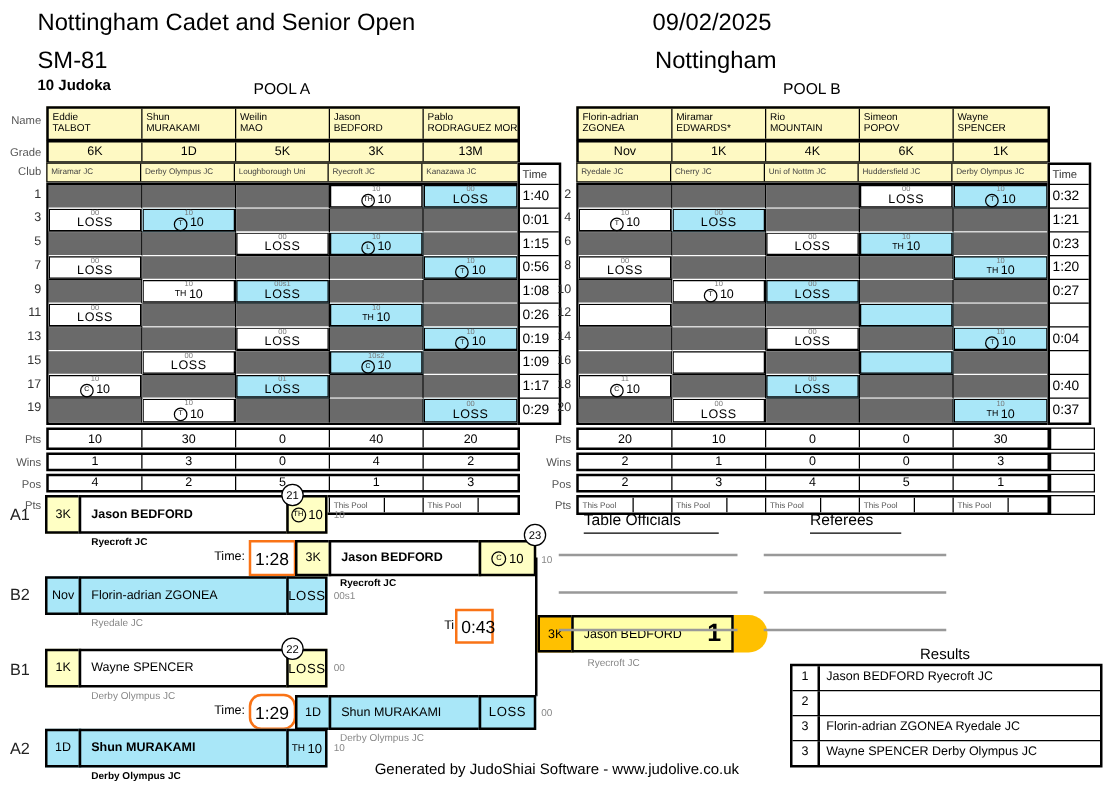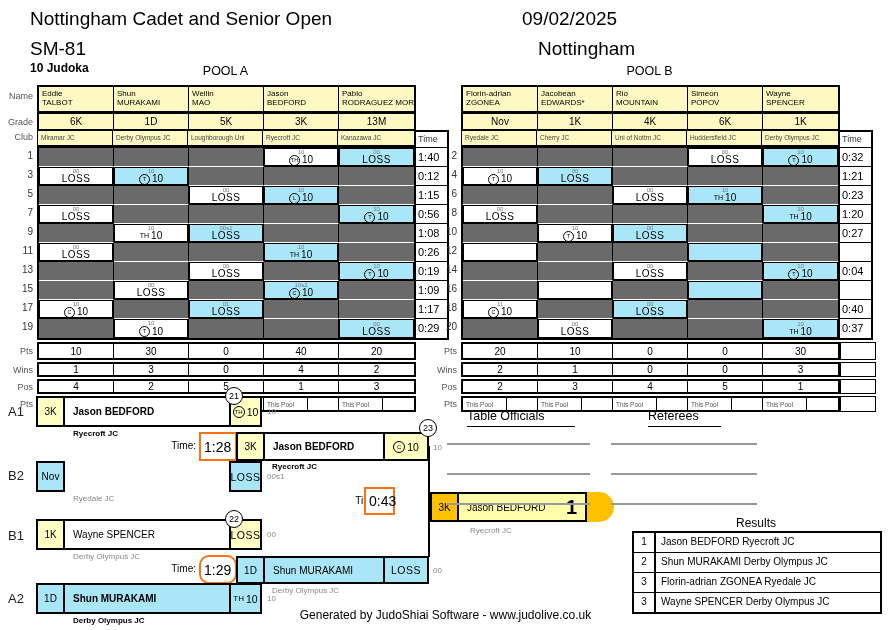--- a/index.html
+++ b/index.html
@@ -96,21 +96,21 @@
   #footer{position:absolute;top:608px;left:0;width:891px;text-align:center;font-size:12px;}
 </style>
 </head>
 <body>
 
 <div id="page">
 
   <div class="abs bigtitle" style="left:30px;top:8px;">Nottingham Cadet and Senior Open</div>
   <div class="abs bigtitle" style="left:522px;top:8px;">09/02/2025</div>
   <div class="abs bigtitle" style="left:30px;top:38px;">SM-81</div>
-  <div class="abs bigtitle" style="left:538px;top:38px;">Nottingham</div>
+  <div class="abs bigtitle" style="left:524px;top:38px;">Nottingham</div>
   <div class="abs judoka" style="left:30px;top:61px;">10 Judoka</div>
   <div class="abs poollab" style="left:37px;top:64px;width:377px;">POOL A</div>
   <div class="abs poollab" style="left:461px;top:64px;width:377px;">POOL B</div>
 
   <div class="pool" id="poolA">
       <div class="hdr nrow">
         <div class="pc nc">
           <div class="fn">Eddie</div>
           <div class="ln">TALBOT</div>
         </div>
@@ -323,21 +323,21 @@
             <div class="sup">00</div>
             <div class="ml">
               <span class="losst">LOSS</span>
             </div>
           </div>
         </div>
       </div>
       <div class="timecol">
         <div class="th">Time</div>
         <div class="tc">1:40</div>
-        <div class="tc">0:12</div>
+        <div class="tc">0:01</div>
         <div class="tc">1:15</div>
         <div class="tc">0:56</div>
         <div class="tc">1:08</div>
         <div class="tc">0:26</div>
         <div class="tc">0:19</div>
         <div class="tc">1:09</div>
         <div class="tc">1:17</div>
         <div class="tc">0:29</div>
       </div>
       <div class="numcol">
@@ -403,21 +403,21 @@
       <div class="hlab hl2">Grade</div>
       <div class="hlab hl3">Club</div>
     </div>
   <div class="pool" id="poolB">
       <div class="hdr nrow">
         <div class="pc nc">
           <div class="fn">Florin-adrian</div>
           <div class="ln">ZGONEA</div>
         </div>
         <div class="pc nc">
-          <div class="fn">Jacobean</div>
+          <div class="fn">Miramar</div>
           <div class="ln">EDWARDS*</div>
         </div>
         <div class="pc nc">
           <div class="fn">Rio</div>
           <div class="ln">MOUNTAIN</div>
         </div>
         <div class="pc nc">
           <div class="fn">Simeon</div>
           <div class="ln">POPOV</div>
         </div>
@@ -699,20 +699,21 @@
         <span class="circ">TH</span>
         <span class="wval">10</span>
       </div>
     <div class="mcircle" style="left:225px;top:387px;">21</div>
     <div class="bsup" style="left:267px;top:407px;">10</div>
     <div class="bclub bold" style="left:73px;top:429px;">Ryecroft JC</div>
     <div class="btlabel" style="left:130px;top:440px;width:66px;">Time:</div>
     <div class="btbox" style="left:199px;top:432px;width:38px;height:29px;">1:28</div>
     <div class="btag" style="left:8px;top:468px;">B2</div>
     <div class="bgrade lbl" style="left:36px;top:461px;width:29px;height:31px;">Nov</div>
+    <div class="bname lbl" style="left:63px;top:461px;width:168px;height:31px;">Florin-adrian ZGONEA</div>
     <div class="bscore lbl" style="left:229px;top:461px;width:33px;height:31px;">
         <span class="losst">LOSS</span>
       </div>
     <div class="bsup" style="left:267px;top:472px;">00s1</div>
     <div class="bclub" style="left:73px;top:494px;">Ryedale JC</div>
 
     <div class="btag" style="left:8px;top:528px;">B1</div>
     <div class="mcircle" style="left:225px;top:510px;">22</div>
     <div class="bgrade yel" style="left:36px;top:519px;width:29px;height:31px;">1K</div>
     <div class="bname" style="left:63px;top:519px;width:168px;height:31px;">Wayne SPENCER</div>
@@ -773,21 +774,20 @@
 
 
   <div id="resultsTitle">Results</div>
   <div id="resultsTable">
       <div class="rrow">
         <div class="rrank">1</div>
         <div class="rtext">Jason BEDFORD Ryecroft JC</div>
       </div>
       <div class="rrow">
         <div class="rrank">2</div>
-        <div class="rtext">Shun MURAKAMI Derby Olympus JC</div>
       </div>
       <div class="rrow">
         <div class="rrank">3</div>
         <div class="rtext">Florin-adrian ZGONEA Ryedale JC</div>
       </div>
       <div class="rrow">
         <div class="rrank">3</div>
         <div class="rtext">Wayne SPENCER Derby Olympus JC</div>
       </div>
     </div>

